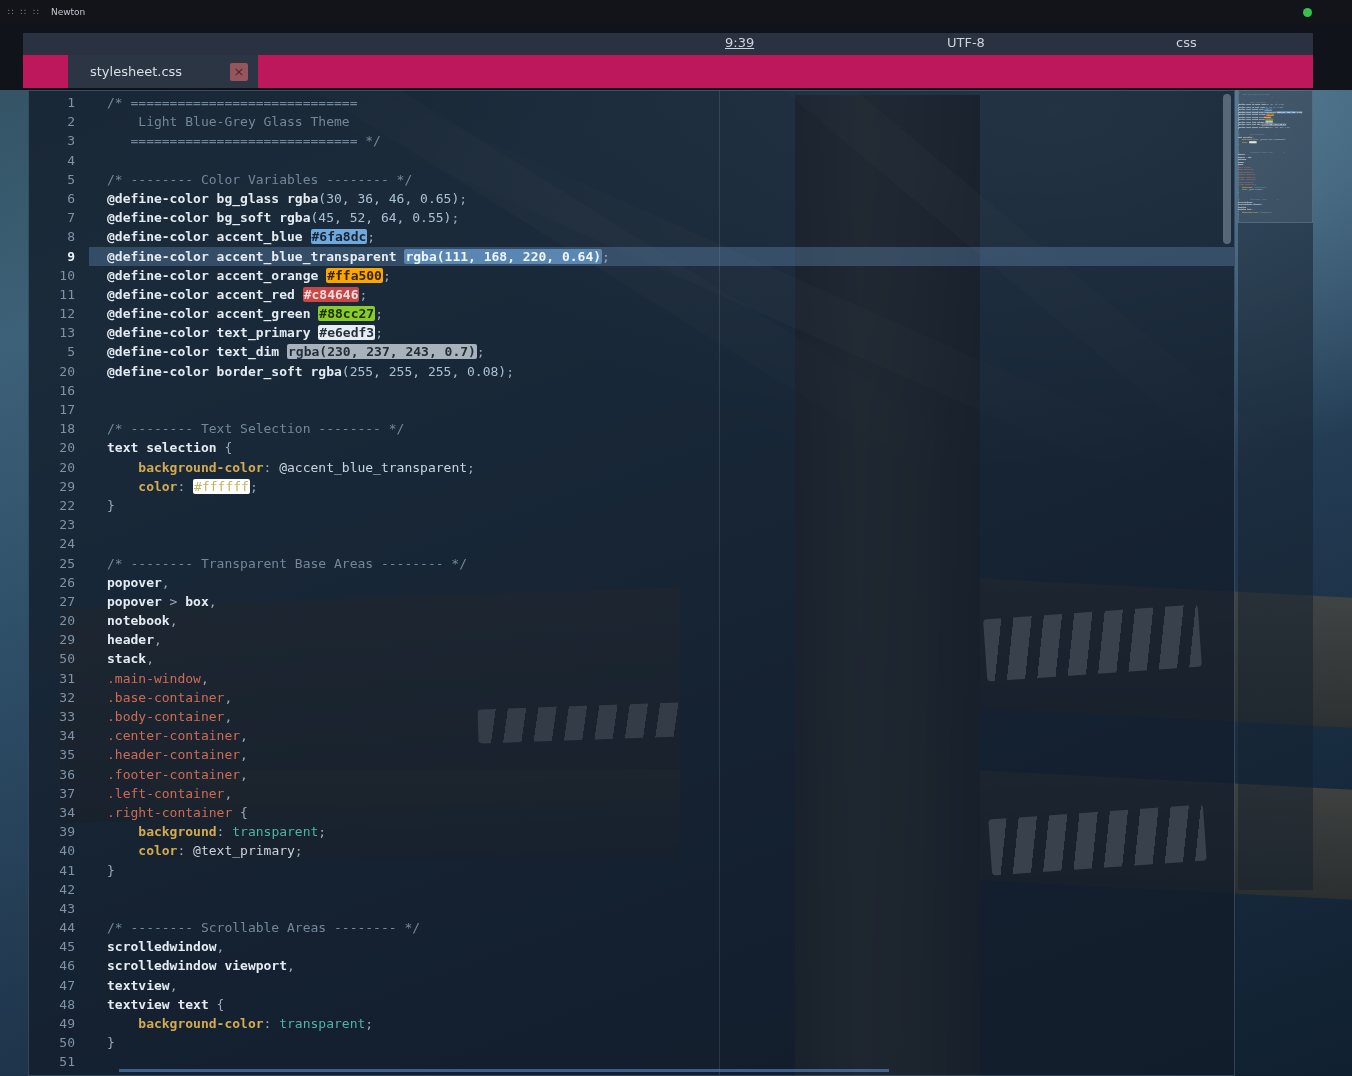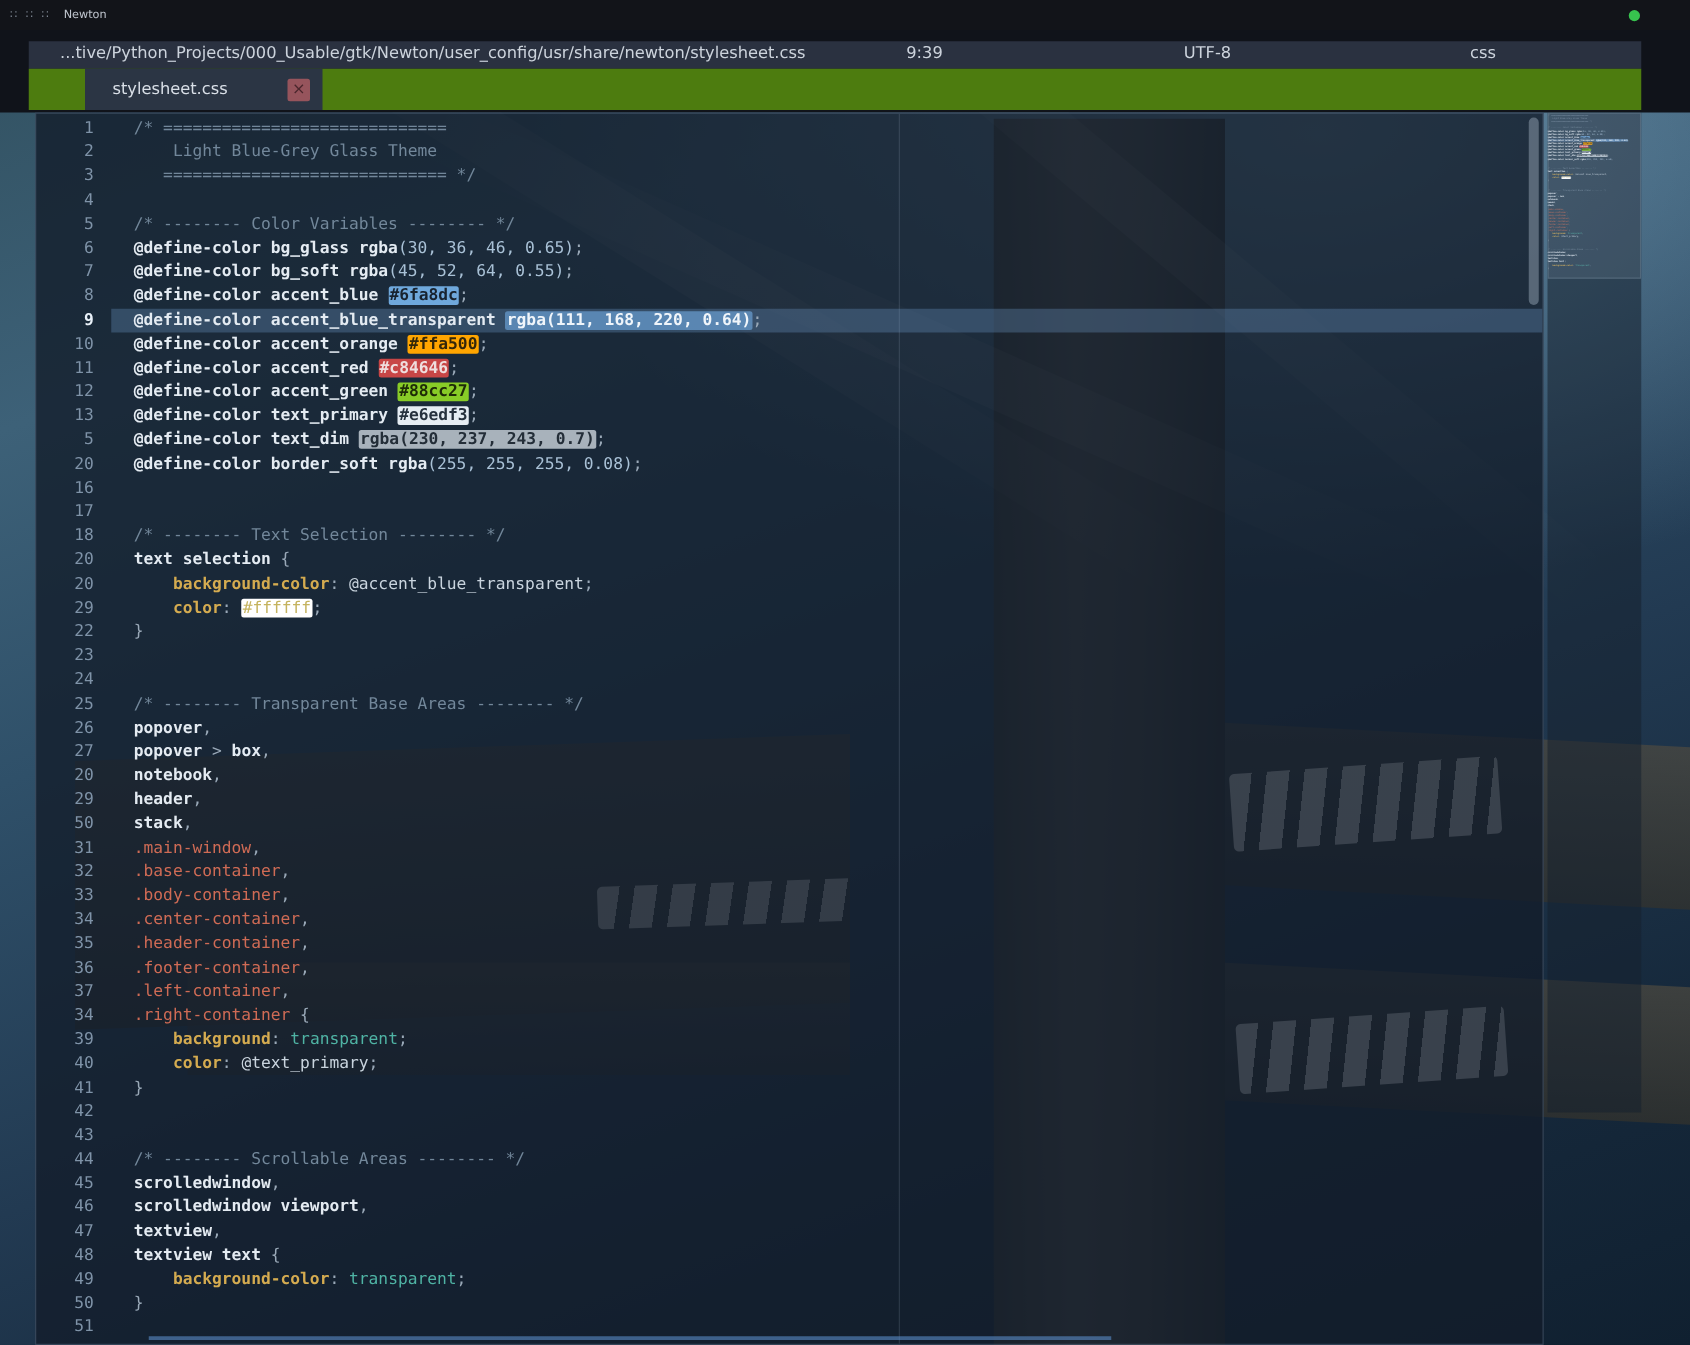--- a/index.html
+++ b/index.html
@@ -29,24 +29,24 @@
   .chrome-top{position:absolute;top:0;left:0;width:100%;height:90px;background:#10131a;}
   .titlebar{position:absolute;top:0;left:0;width:100%;height:24px;background:#121419;
     display:flex;align-items:center;color:#aab1bb;font-size:10px;}
   .titlebar .dots{margin-left:8px;letter-spacing:2px;color:#7f8894;font-size:9px;}
   .titlebar .wtitle{margin-left:10px;font-size:9px;color:#c0c6cf;}
   .status-dot{position:absolute;right:40px;top:8px;width:9px;height:9px;border-radius:50%;}
   .statusbar{position:absolute;top:33px;left:23px;width:1290px;height:22px;background:#2a3140;
     color:#ccd3dc;font-size:13px;}
   .statusbar span{position:absolute;top:2px;white-space:nowrap;}
   .sb-path{left:25px;}
-  .sb-pos{left:702px;}
+  .sb-pos{left:702px;text-decoration:underline;}
   .sb-enc{left:924px;}
   .sb-lang{left:1153px;text-align:right;}
-  .tabbar{position:absolute;top:55px;left:23px;width:1290px;height:33px;background:#4d7c0f;}
+  .tabbar{position:absolute;top:55px;left:23px;width:1290px;height:33px;background:#be185d;}
   .tab{position:absolute;left:45px;top:0;width:190px;height:33px;background:#2b3544;
     display:flex;align-items:center;color:#d9dfe7;font-size:13px;}
   .tab-label{margin-left:22px;flex:1;}
   .tab-close{width:18px;height:18px;margin-right:10px;background:#96545c;color:#4a262c;
     font-size:13px;line-height:17px;text-align:center;border-radius:2px;cursor:pointer;}
   
   .editor{position:absolute;top:90px;left:28px;width:1207px;height:986px;
     background:rgba(19,29,43,0.80);border:1px solid rgba(150,180,210,0.25);
     box-sizing:border-box;overflow:hidden;
     font-family:"DejaVu Sans Mono","Liberation Mono",monospace;font-size:13px;line-height:19.2px;}
@@ -101,21 +101,20 @@
 
 <div class="chrome-top"></div>
 
 <div class="titlebar">
   <span class="dots">∷ ∷ ∷</span>
   <span class="wtitle">Newton</span>
   <span class="status-dot" style="background: rgb(55, 194, 78);"></span>
 </div>
 
 <div class="statusbar">
-  <span class="sb-path">...tive/Python_Projects/000_Usable/gtk/Newton/user_config/usr/share/newton/stylesheet.css</span>
   <span class="sb-pos">9:39</span>
   <span class="sb-enc">UTF-8</span>
   <span class="sb-lang">css</span>
 </div>
 
 <div class="tabbar">
   <div class="tab">
     <span class="tab-label">stylesheet.css</span>
     <span class="tab-close">×</span>
   </div>

